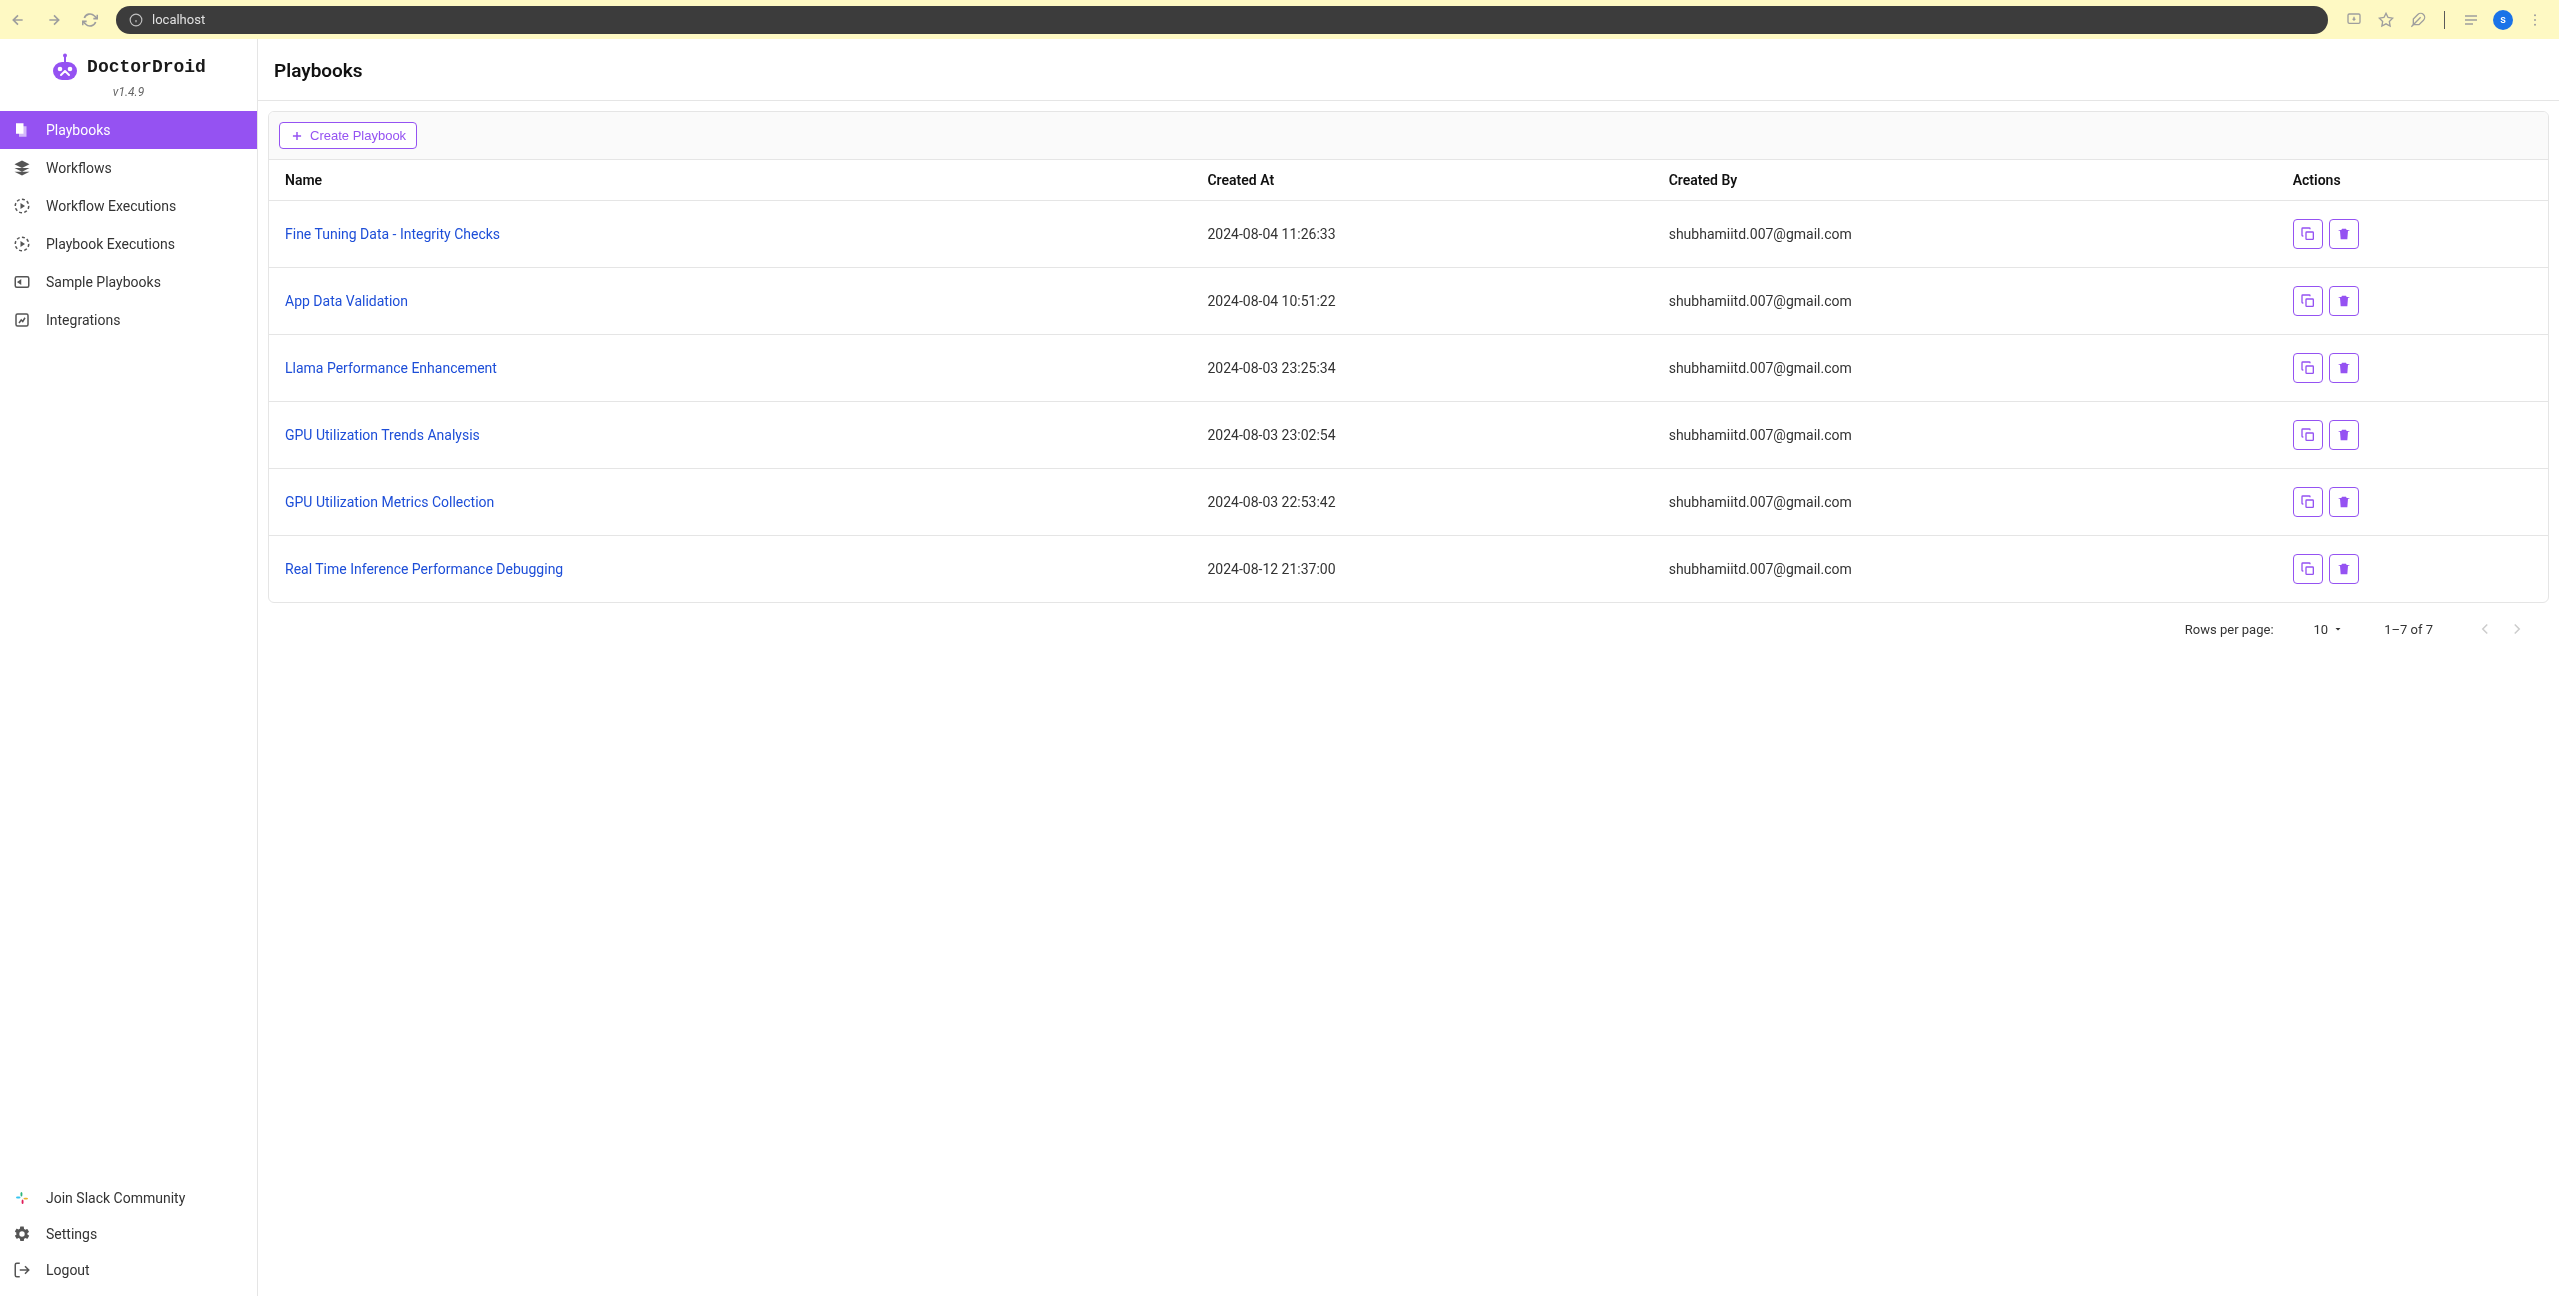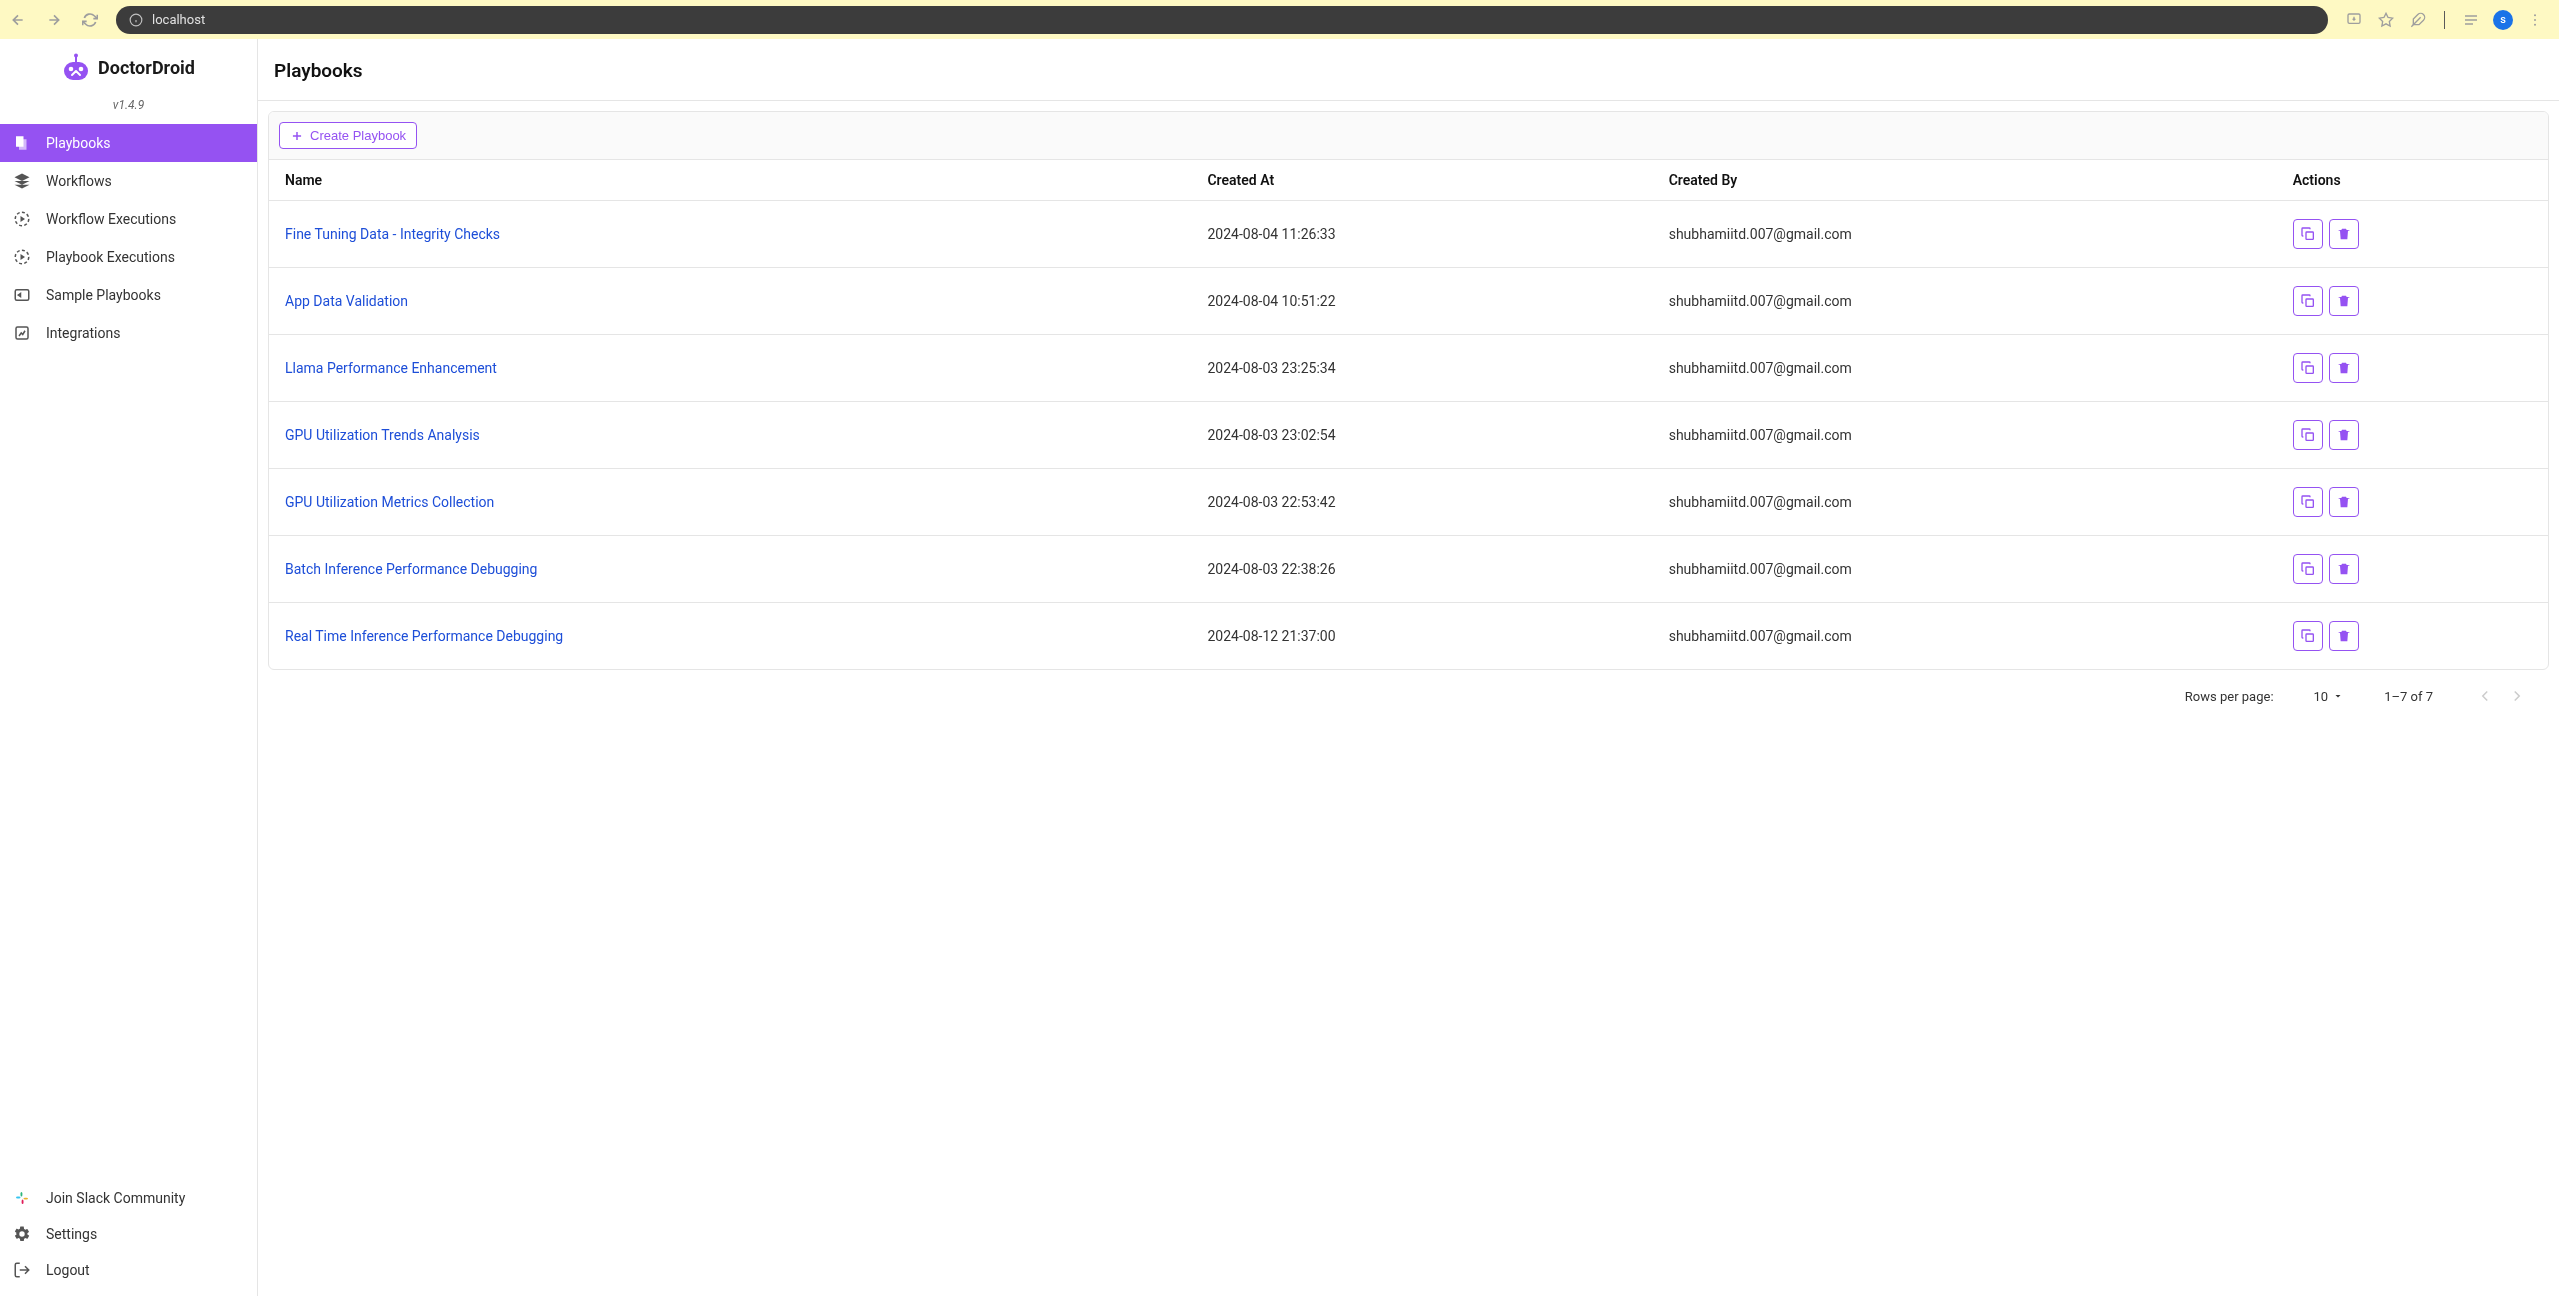--- a/index.html
+++ b/index.html
@@ -15,21 +15,21 @@
     .chrome-right { display: flex; align-items: center; gap: 12px; padding-right: 6px; }
     .chrome-divider { width: 1px; height: 18px; background: #5a5a5a; margin: 0 4px; }
     .chrome-avatar { width: 20px; height: 20px; border-radius: 50%; background: #1a73e8; color: #fff; font-size: 11px; display: flex; align-items: center; justify-content: center; font-weight: 500; }
     
     
     .app { display: flex; height: calc(100vh - 39px); }
     
     
     .sidebar { width: 258px; border-right: 1px solid #e5e5e5; display: flex; flex-direction: column; background: #fff; }
     .sidebar-header { padding: 14px 0 4px; text-align: center; }
-    .logo-wrap { display: flex; align-items: center; justify-content: center; gap: 8px; margin-bottom: 17px; }
+    .logo-wrap { display: flex; align-items: center; justify-content: center; gap: 8px; margin-bottom: 4px; font-family: Liberation Mono, monospace; }
     .logo-icon { width: 28px; height: 28px; position: relative; }
     .logo-text { font-size: 18px; font-weight: 700; color: #1a1a1a; }
     .version-text { font-size: 12px; color: #666; font-style: italic; }
     .sidebar-nav { flex: 1; padding-top: 8px; }
     .nav-item { display: flex; align-items: center; gap: 14px; padding: 9px 12px; cursor: pointer; font-size: 14px; color: #333; }
     .nav-item.active { background: #9552f2; color: #fff; }
     .nav-item.active .nav-icon { color: #fff; }
     .nav-icon { width: 20px; height: 20px; display: flex; align-items: center; justify-content: center; color: #555; flex-shrink: 0; }
     .sidebar-footer { padding-bottom: 8px; }
     .footer-item { display: flex; align-items: center; gap: 14px; padding: 8px 12px; cursor: pointer; font-size: 14px; color: #333; }
@@ -361,40 +361,20 @@
         </div>
         <div class="action-btn">
           <svg width="16" height="16" viewBox="0 0 24 24" fill="currentColor">
                         <path d="M6 7h12l-1 13H7L6 7zm3-3h6l1 2H8l1-2zM4 6h16v1H4z"></path>
                       </svg>
         </div>
       </div>
     </td>
   </tr>
               <tr>
-    <td><span class="row-name">Batch Inference Performance Debugging</span></td>
-    <td>2024-08-03 22:38:26</td>
-    <td>shubhamiitd.007@gmail.com</td>
-    <td>
-      <div class="actions-cell">
-        <div class="action-btn">
-          <svg width="16" height="16" viewBox="0 0 24 24" fill="none" stroke="currentColor" stroke-width="2">
-                        <rect x="9" y="9" width="11" height="11" rx="1"></rect>
-                        <path d="M5 15H4a1 1 0 01-1-1V4a1 1 0 011-1h10a1 1 0 011 1v1"></path>
-                      </svg>
-        </div>
-        <div class="action-btn">
-          <svg width="16" height="16" viewBox="0 0 24 24" fill="currentColor">
-                        <path d="M6 7h12l-1 13H7L6 7zm3-3h6l1 2H8l1-2zM4 6h16v1H4z"></path>
-                      </svg>
-        </div>
-      </div>
-    </td>
-  </tr>
-              <tr>
     <td><span class="row-name">Real Time Inference Performance Debugging</span></td>
     <td>2024-08-12 21:37:00</td>
     <td>shubhamiitd.007@gmail.com</td>
     <td>
       <div class="actions-cell">
         <div class="action-btn">
           <svg width="16" height="16" viewBox="0 0 24 24" fill="none" stroke="currentColor" stroke-width="2">
                         <rect x="9" y="9" width="11" height="11" rx="1"></rect>
                         <path d="M5 15H4a1 1 0 01-1-1V4a1 1 0 011-1h10a1 1 0 011 1v1"></path>
                       </svg>

